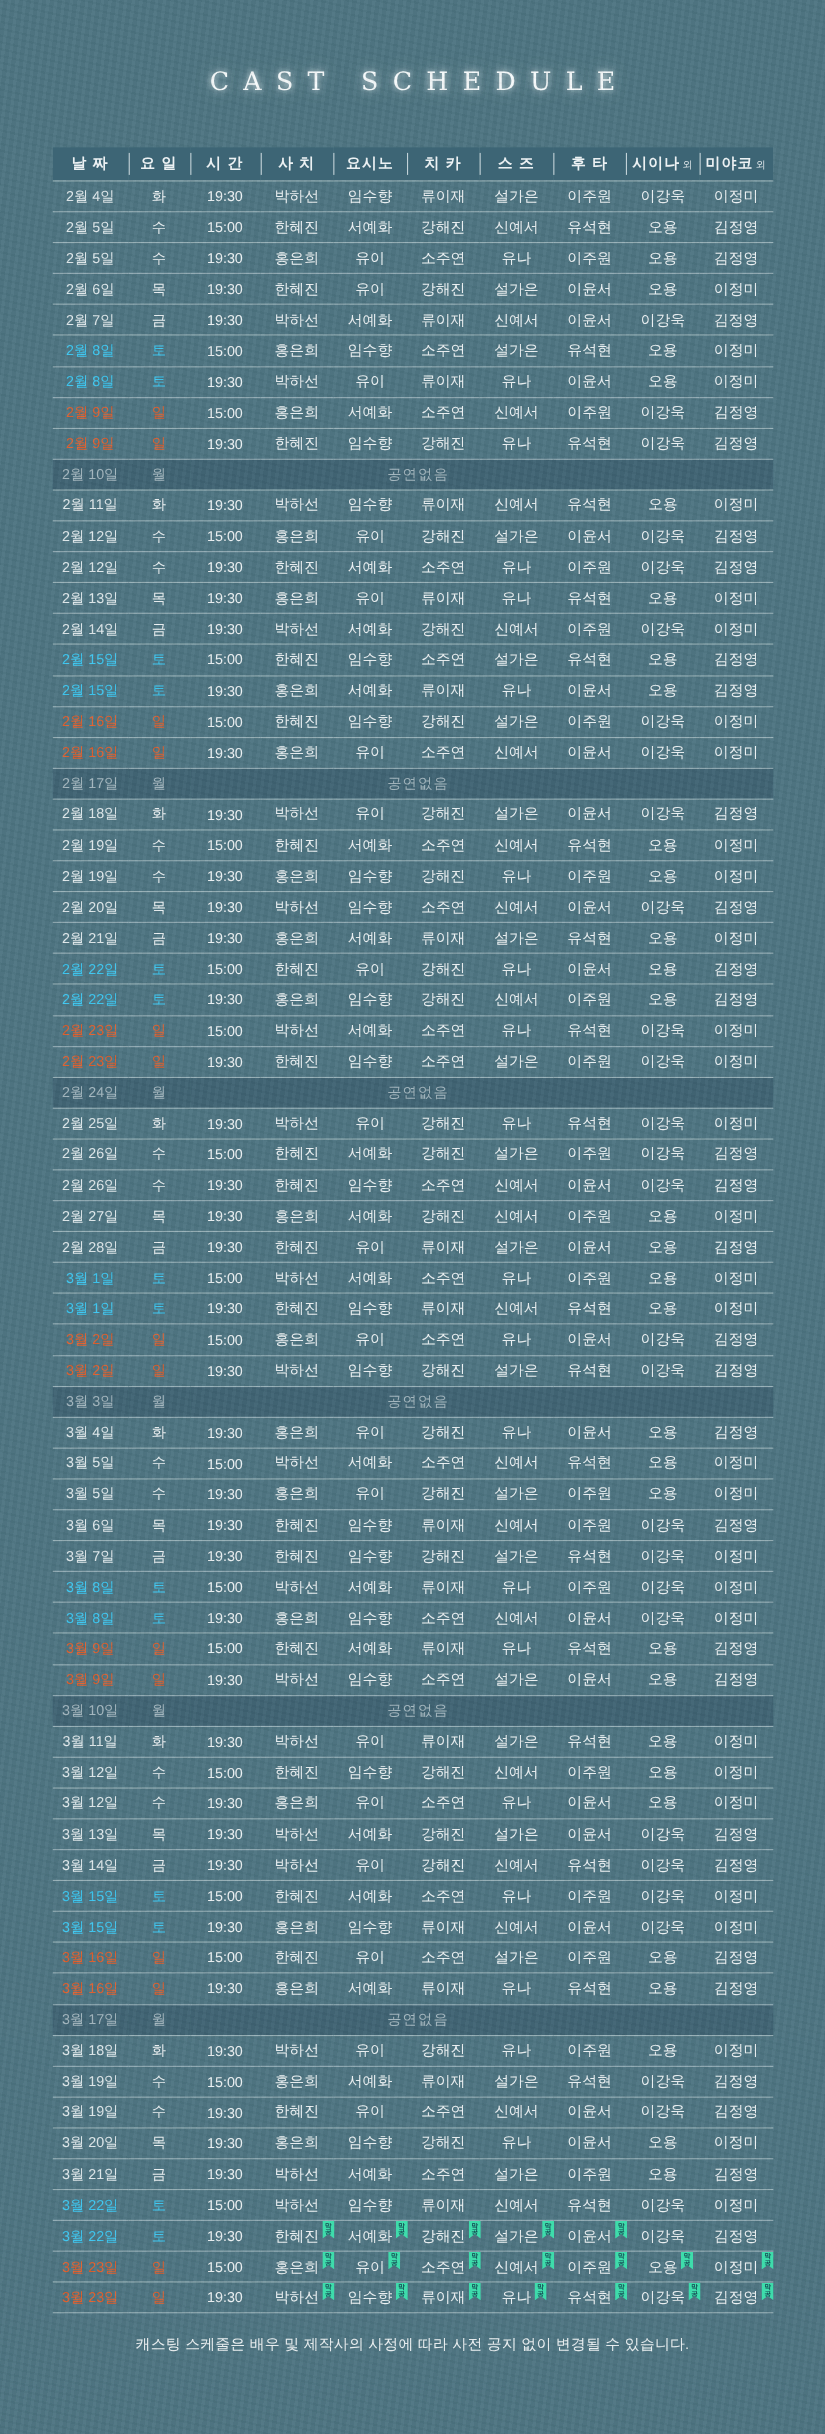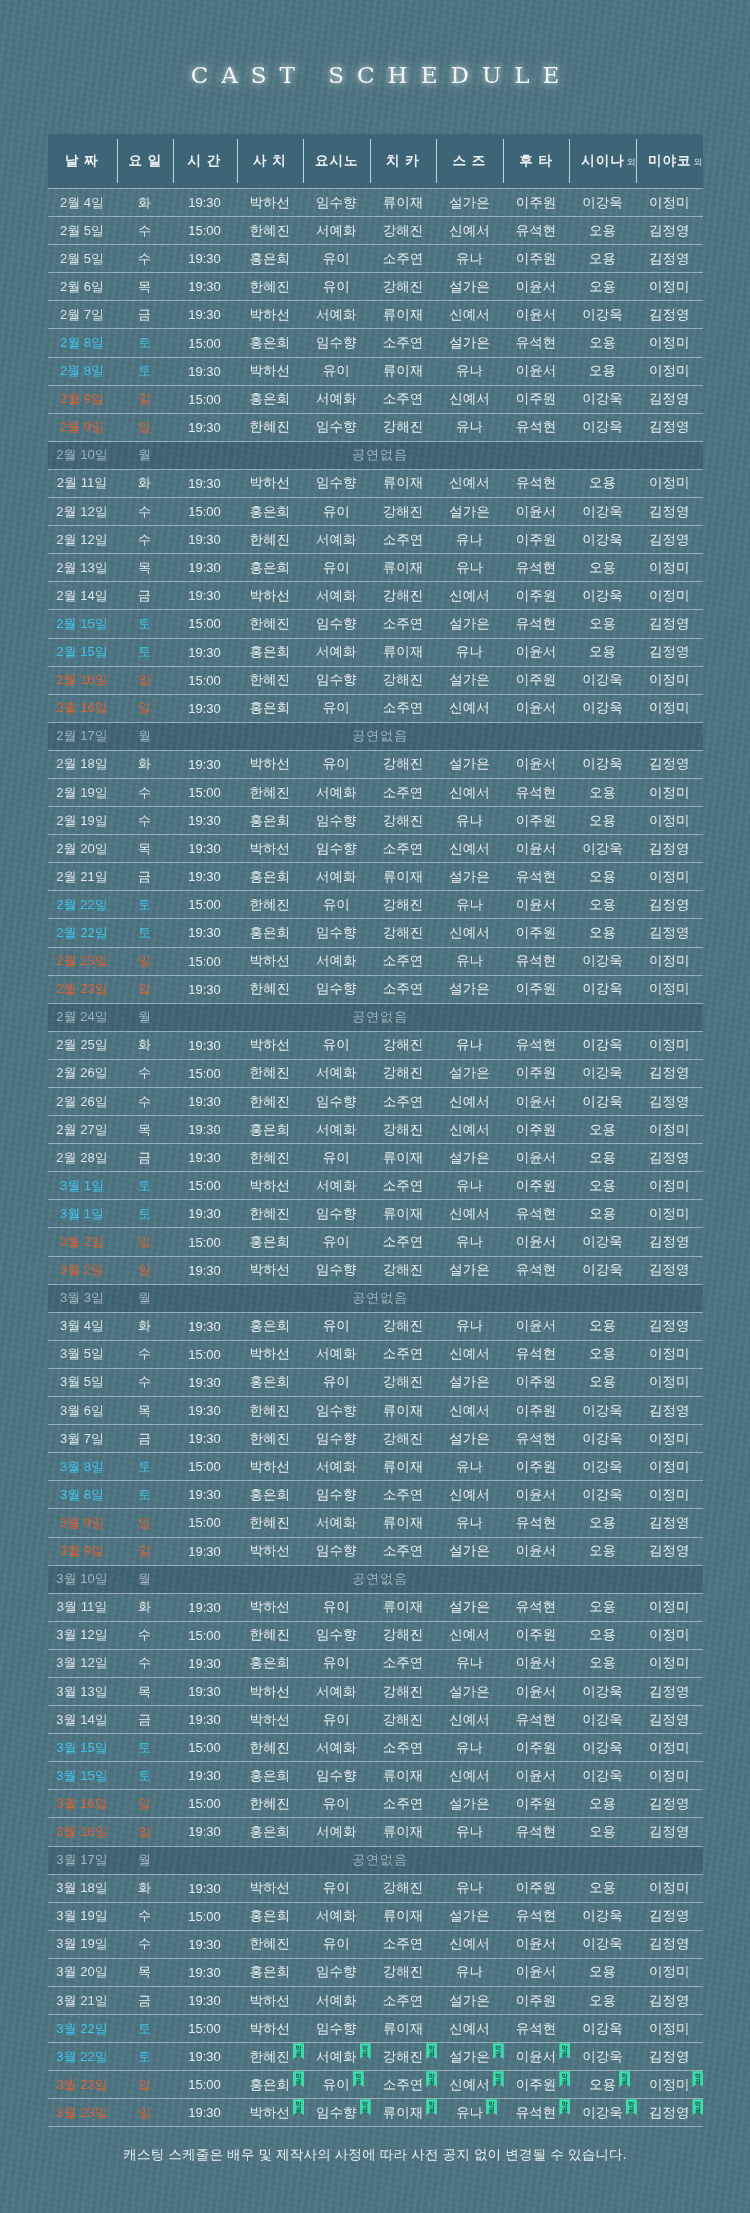--- a/index.html
+++ b/index.html
@@ -26,21 +26,21 @@
   }
   table.schedule{
     width:655px;margin:46px auto 0;
     border-collapse:collapse;table-layout:fixed;
     border-bottom:1px solid var(--line-soft,#98b1b8);
   }
   col.c-date{width:69px}
   col.c-day{width:56px}
   col.c-time{width:64px}
   thead th{
-    height:30px;padding:12px;
+    height:30px;padding:0;
     background:var(--header-bg,#3d6575);
     color:var(--text,#ecf1f3);
     font-size:13.5px;font-weight:700;letter-spacing:1px;
     position:relative;white-space:nowrap;
   }
   thead th + th::before{
     content:"";position:absolute;left:0;top:5px;bottom:5px;width:1px;
     background:var(--line-strong,#c2d2d8);
   }
   th .hsuffix{font-size:9px;font-weight:400;margin-left:2px;opacity:.95}

